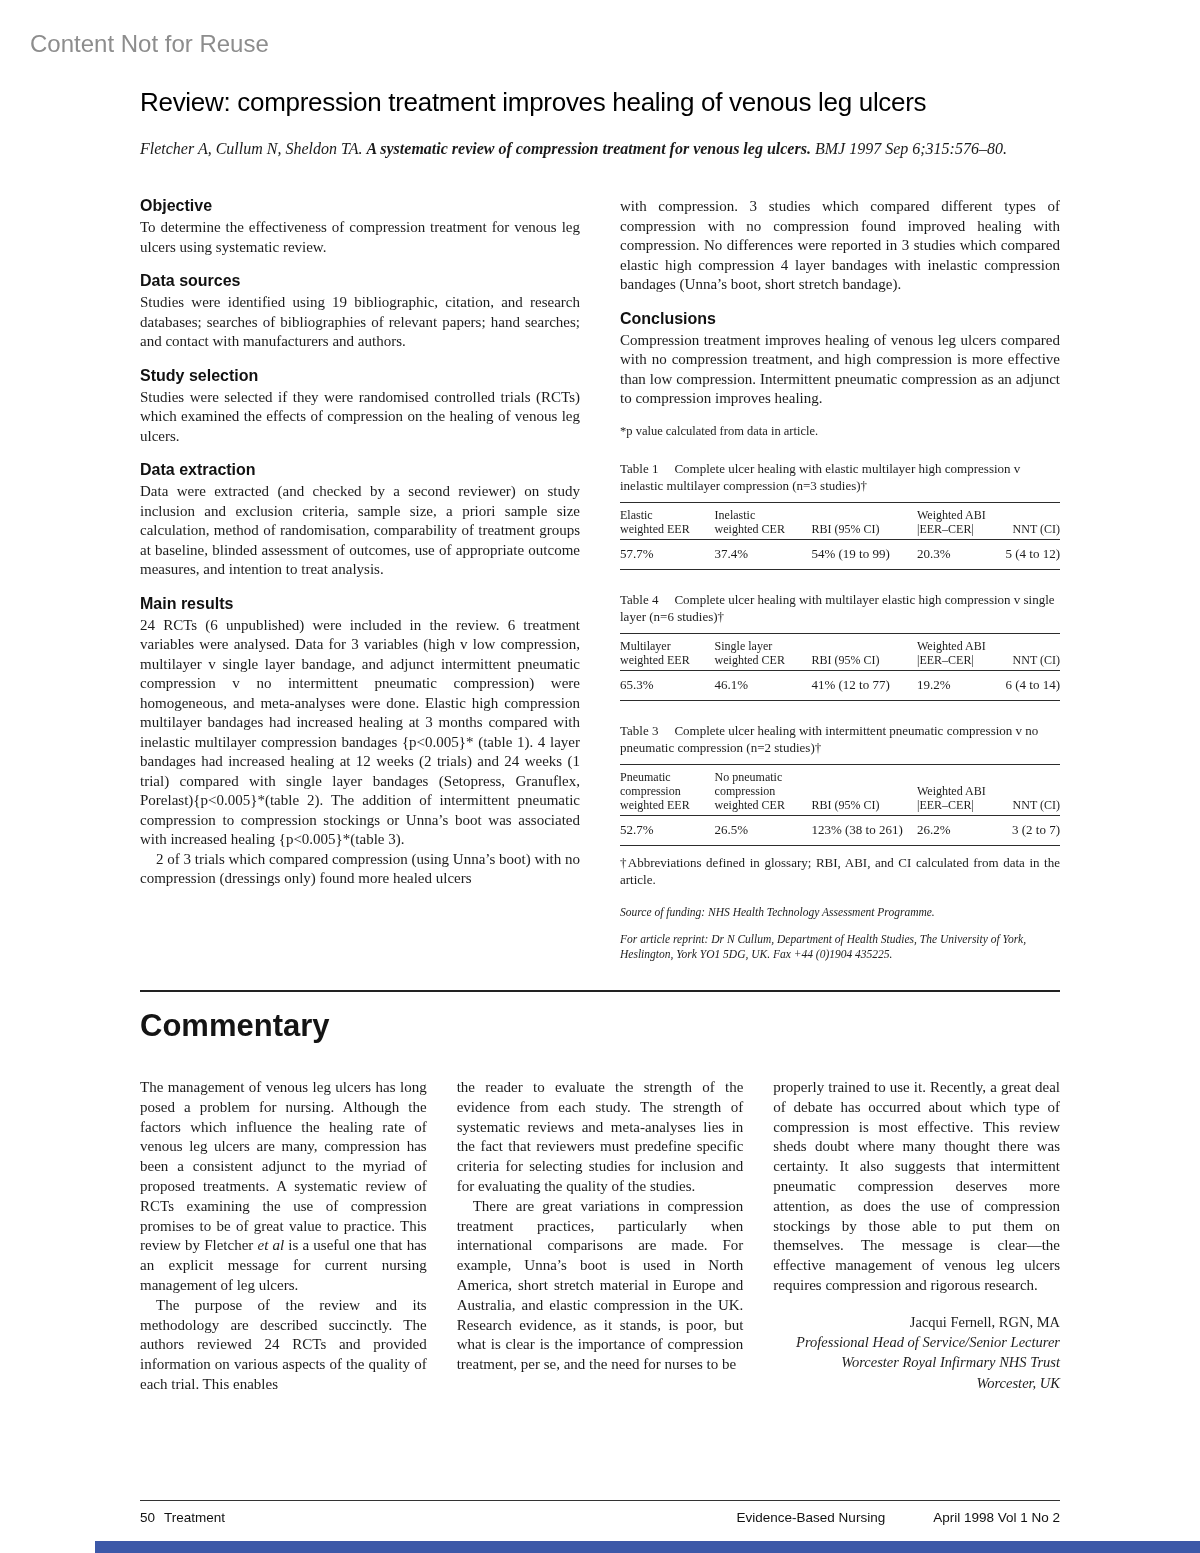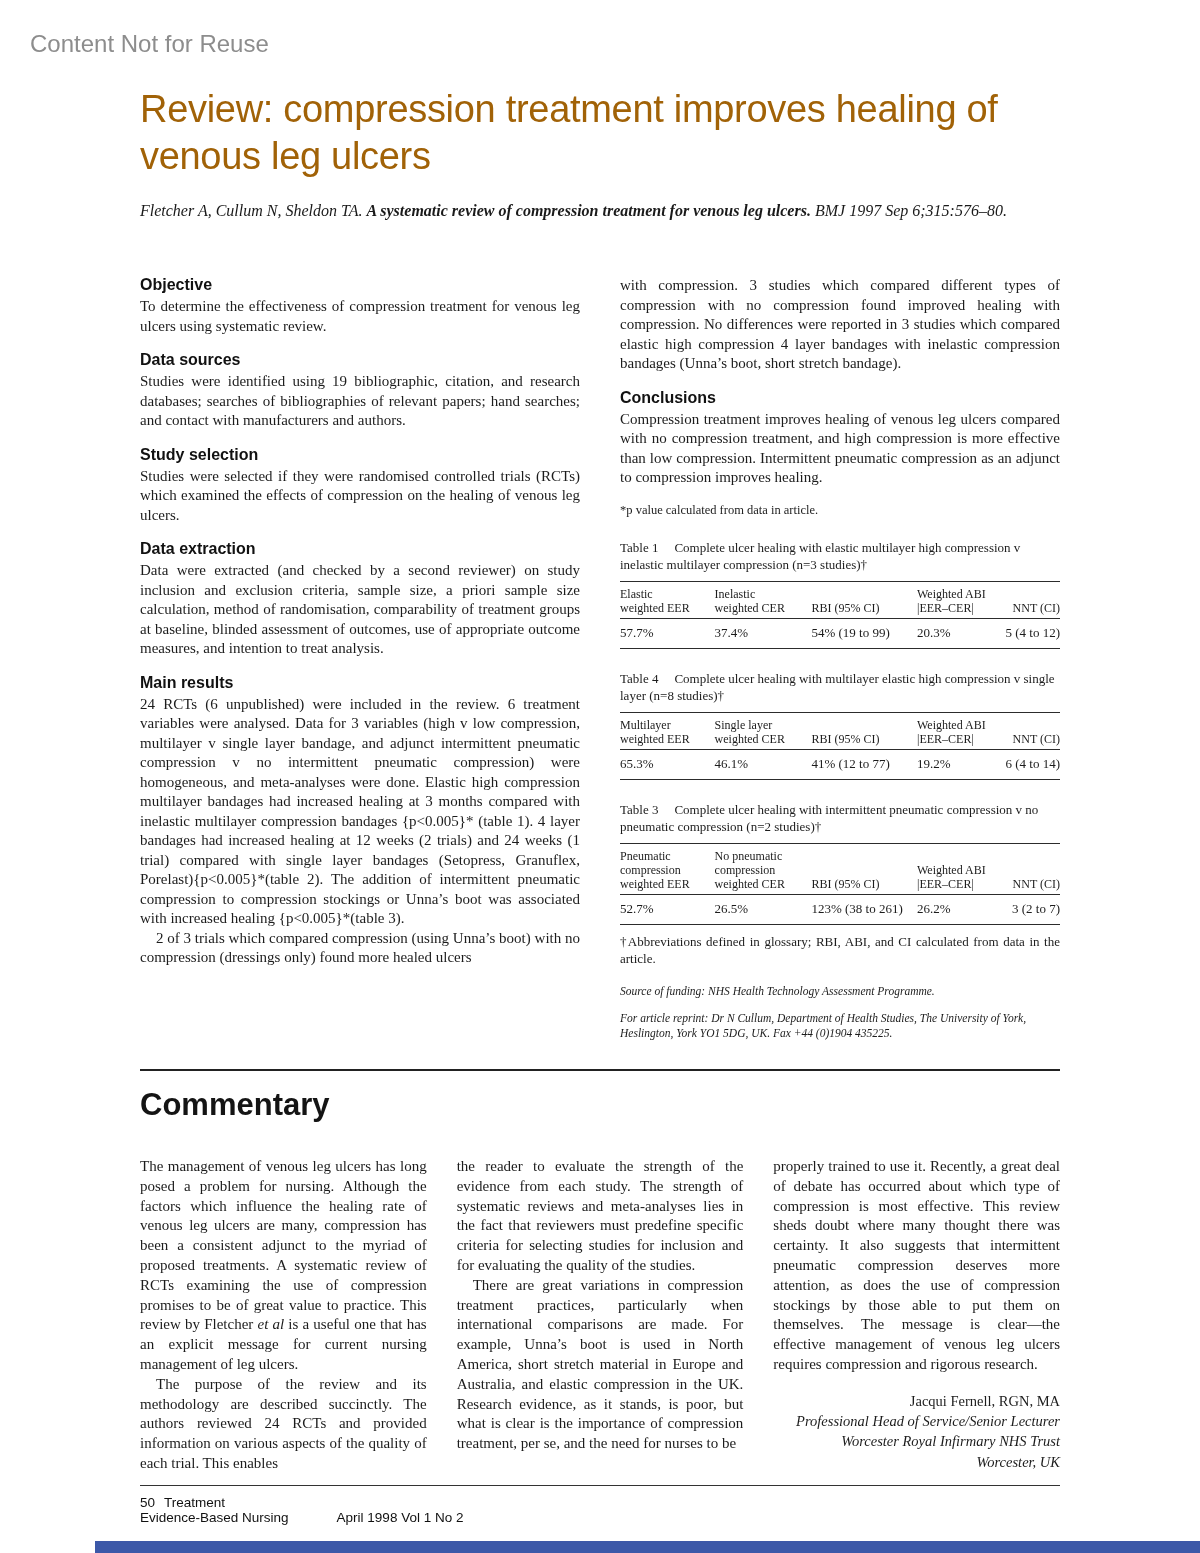--- a/index.html
+++ b/index.html
@@ -7,27 +7,27 @@
   .page {
     position:relative; width:1200px; height:1553px; background:#fff;
     font-family:"Liberation Serif", serif; color:#1c1c1c; overflow:hidden;
   }
   .watermark {
     position:absolute; top:30px; left:30px;
     font-family:"Liberation Sans", sans-serif; font-size:24px; color:#8d8d8d;
   }
   .content { position:absolute; left:140px; top:86px; width:920px; }
   .title {
-    font-family:"Liberation Sans", sans-serif; font-size:38px; font-weight:400;
-    line-height:1.24; color:#a16207; max-width:900px; letter-spacing:-0.3px;
+    font-family:"Liberation Sans", sans-serif; font-size:26px; font-weight:400;
+    line-height:1.24; color:#000000; max-width:900px; letter-spacing:-0.3px;
   }
   .citation { margin-top:22px; font-size:16px; font-style:italic; color:#1a1a1a; }
   .cite-bold { font-weight:bold; }
 
-  .abstract-cols { display:flex; gap:40px; margin-top:56px; }
+  .abstract-cols { display:flex; gap:40px; margin-top:39px; }
   .col { flex:1 1 0; min-width:0; }
 
   .sec-heading {
     font-family:"Liberation Sans", sans-serif; font-size:16px; font-weight:bold;
     color:#111; margin:15px 0 3px 0;
   }
   .col .sec-heading:first-child { margin-top:0; }
   .body-text { font-size:15px; line-height:1.3; text-align:justify; }
   .indent { text-indent:16px; }
   .footnote { font-size:12.5px; margin-top:14px; line-height:1.3; }
@@ -58,21 +58,21 @@
   .ccol p { font-size:15px; line-height:1.32; text-align:justify; }
   .etal { font-style:italic; }
   .signature { margin-top:16px; text-align:right; font-size:14.5px; line-height:1.4; }
   .sig-role, .sig-org, .sig-loc { font-style:italic; }
 
   .footer {
     position:absolute; left:140px; width:920px; bottom:28px;
     font-family:"Liberation Sans", sans-serif;
   }
   .footer-rule { border:none; border-top:1px solid #333; }
-  .footer-row { display:flex; justify-content:flex-start; padding-top:9px; font-size:13.5px; color:#111;flex-direction:column; }
+  .footer-row { display:flex; justify-content:space-between; padding-top:9px; font-size:13.5px; color:#111; }
   .footer-left .sect { margin-left:9px; }
   .footer-right { display:flex; gap:48px; }
   .accent-bar { position:absolute; left:95px; right:0; bottom:0; height:12px; background:#3c58a8; }
 </style>
 </head>
 <body>
 
 <div class="page">
 
   <div class="watermark" style="color: rgb(141, 141, 141);">Content Not for Reuse</div>
@@ -139,21 +139,21 @@
               <td>37.4%</td>
               <td>54% (19 to 99)</td>
               <td>20.3%</td>
               <td class="num">5 (4 to 12)</td>
             </tr>
               </tbody>
           </table>
         </div>
 
         <div class="table-block">
-          <p class="table-caption"><span class="table-label">Table 4</span><span>Complete ulcer healing with multilayer elastic high compression v single layer (n=8 studies)†</span></p>
+          <p class="table-caption"><span class="table-label">Table 4</span><span>Complete ulcer healing with multilayer elastic high compression v single layer (n=6 studies)†</span></p>
           <table>
             <colgroup>
                 <col style="width:21.5%">
                 <col style="width:22%">
                 <col style="width:24%">
                 <col style="width:19%">
                 <col style="width:13.5%">
               </colgroup>
             <thead>
                 <tr>

